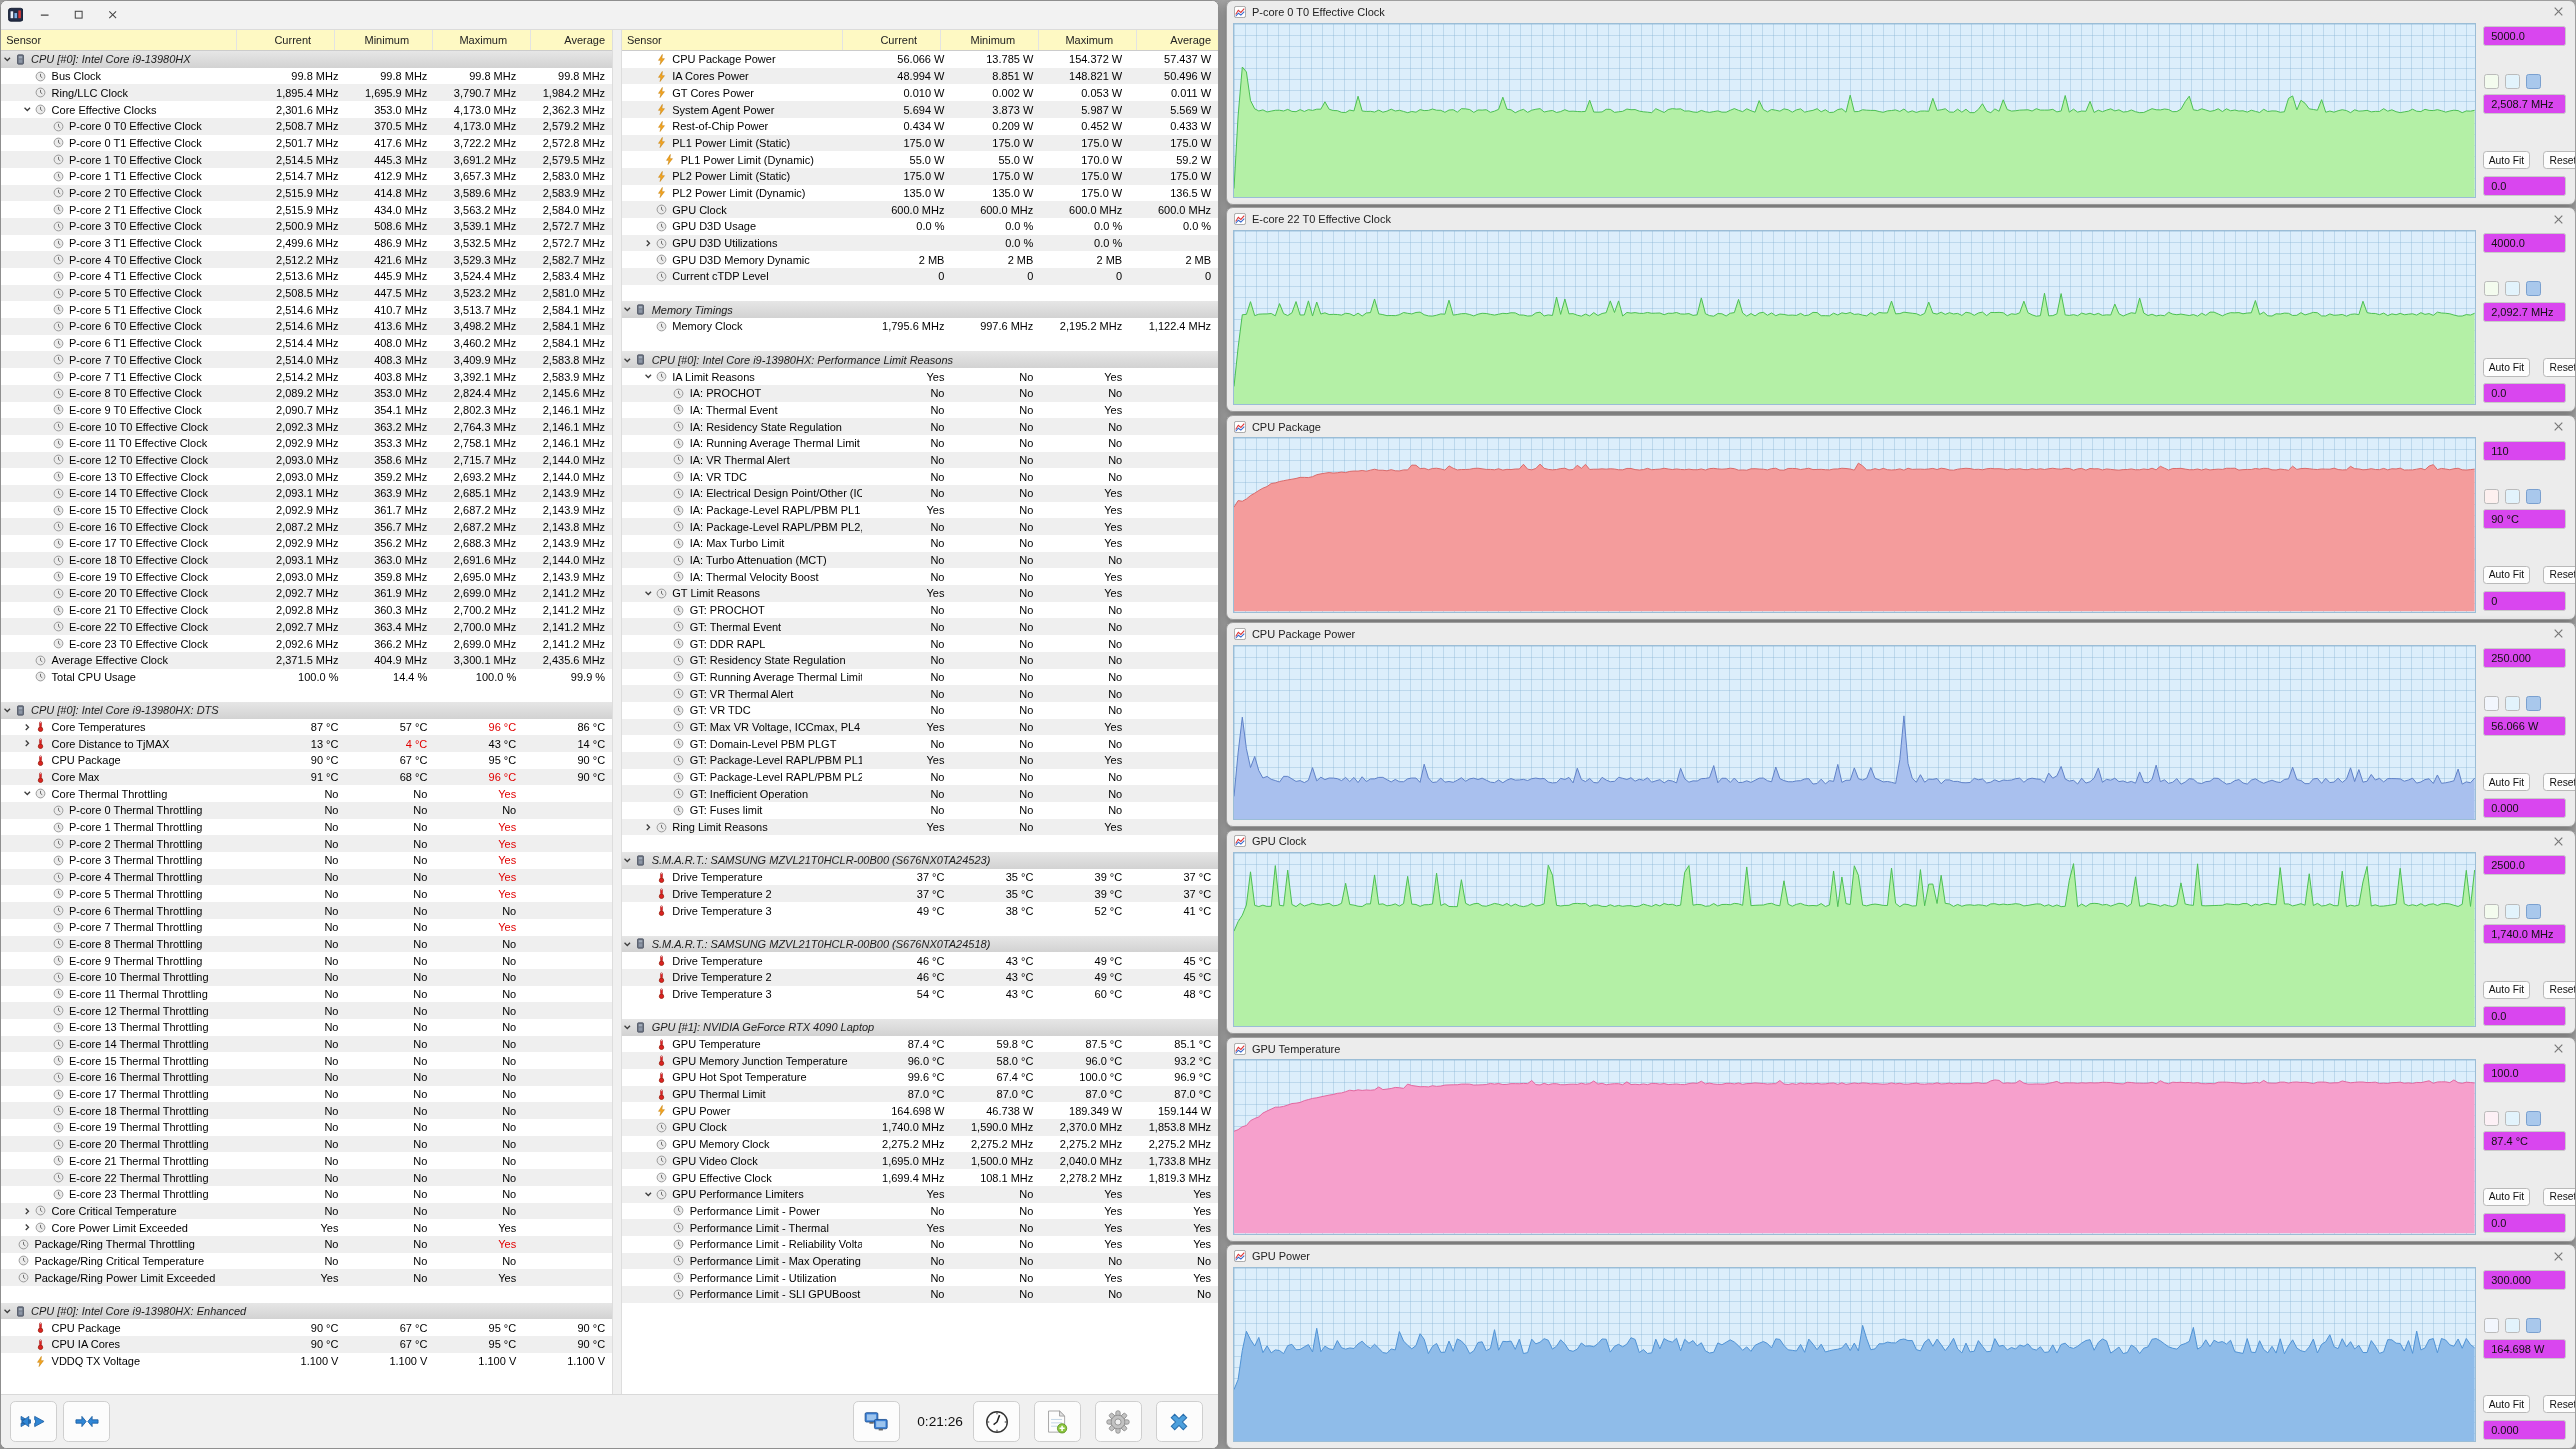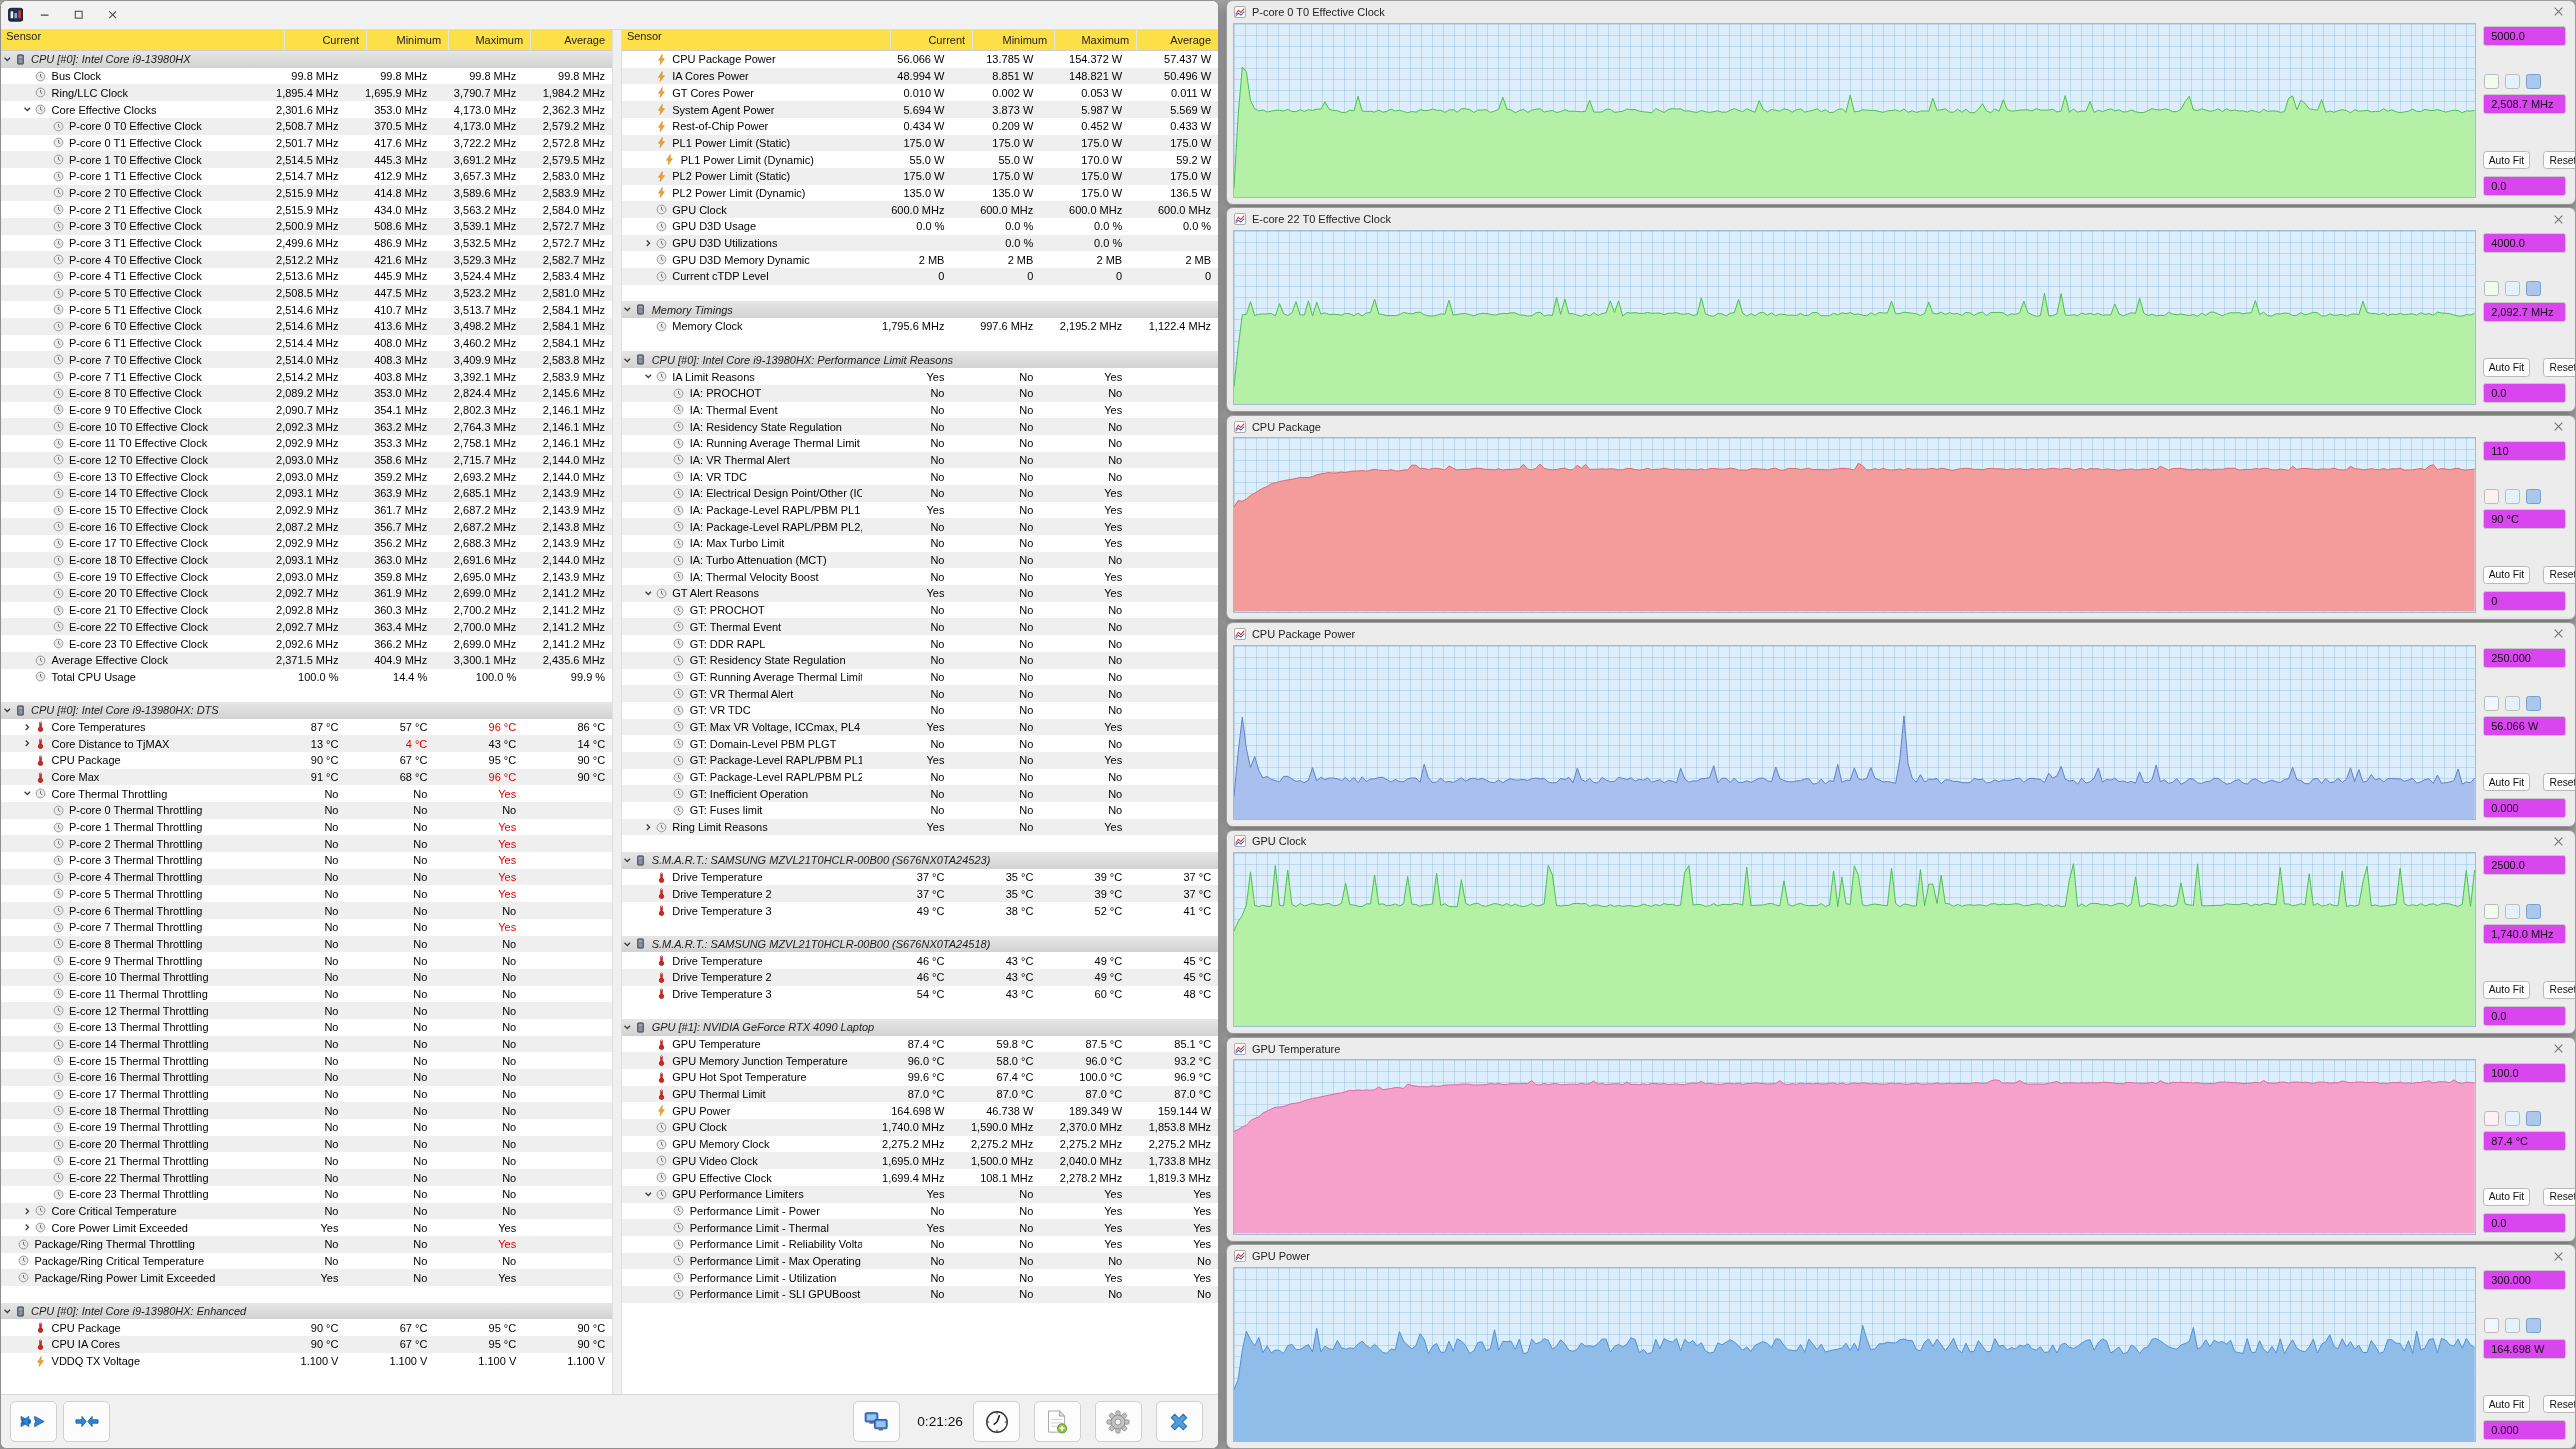--- a/index.html
+++ b/index.html
@@ -9,21 +9,21 @@
   .titlebar{height:27.5px;background:#f2f2f2;border-bottom:0.9px solid #dcdcdc;display:flex;align-items:center;padding:0 6.9px;flex:0 0 auto;}
   .titlebar .appicon{width:15.5px;height:15.5px;margin-right:6.9px;display:inline-flex;}
   .titlebar .title{font-size:12px;color:#1a1a1a;flex:1;white-space:nowrap;overflow:hidden;}
   .winbtns{display:flex;gap:5.2px;}
   .winbtn{width:29px;height:20.6px;display:flex;align-items:center;justify-content:center;border-radius:3.4px;}
   .panels{flex:1;display:flex;min-height:0;}
   .panel{background:#fff;display:flex;flex-direction:column;min-width:0;}
   #panel-left{width:611px;flex:0 0 auto;}
   #panel-mid{flex:1;}
   .vdiv{width:7.7px;background:#f0f0f0;border-left:0.9px solid #ddd;border-right:0.9px solid #ddd;flex:0 0 auto;}
-  .phead{height:20.6px;display:flex;border-bottom:0.9px solid #ccc;background:#fde047;font-size:11px;color:#222;flex:0 0 auto;}
+  .phead{height:20.6px;display:flex;align-items:center;border-bottom:0.9px solid #ccc;background:#fef9c3;font-size:11px;color:#222;flex:0 0 auto;gap:16px;}
   .phead .hlabel{flex:1;padding-left:5.2px;}
   .phead .hval{width:82px;text-align:right;padding-right:6.9px;border-left:0.9px solid #e3e3e3;height:100%;line-height:20.6px;box-sizing:border-box;}
   .rows{flex:1;overflow:hidden;}
   .row,.gaprow,.section{height:16.7px;display:flex;align-items:center;font-size:11px;color:#000;}
   .row.alt{background:#efefef;}
   .section{background:linear-gradient(#e6e6e6,#d2d2d2);font-style:italic;color:#1c1c1c;}
   .lcell{flex:1;display:flex;align-items:center;min-width:0;white-space:nowrap;overflow:hidden;}
   .vcell{width:82px;text-align:right;padding-right:6.9px;flex:0 0 auto;white-space:nowrap;}
   .vcell.red{color:#e10000;}
   .arr{width:12px;display:inline-flex;justify-content:center;flex:0 0 auto;}
@@ -1851,21 +1851,21 @@
                   <svg width="8.6" height="8.6" viewBox="0 0 10 10">
                     <path d="M1.8 3.2l3.2 3.2 3.2-3.2" fill="none" stroke="#3c3c3c" stroke-width="1.5"></path>
                   </svg>
                 </span>
                 <span class="sicon">
                   <svg viewBox="0 0 13 13" width="11" height="11">
                     <circle cx="6.5" cy="6.5" r="5.2" fill="#ececec" stroke="#8a8a8a"></circle>
                     <path d="M6.5 3.4v3.1l2.1 1.5" stroke="#555" fill="none" stroke-width="1"></path>
                   </svg>
                 </span>
-                <span>GT Alert Reasons</span>
+                <span>GT Limit Reasons</span>
               </span>
               <span class="vcell">Yes</span>
               <span class="vcell">No</span>
               <span class="vcell">Yes</span>
               <span class="vcell"></span>
             </div>
             <div class="row">
               <span class="lcell" style="padding-left:38px">
                 <span class="arr"></span>
                 <span class="sicon">

